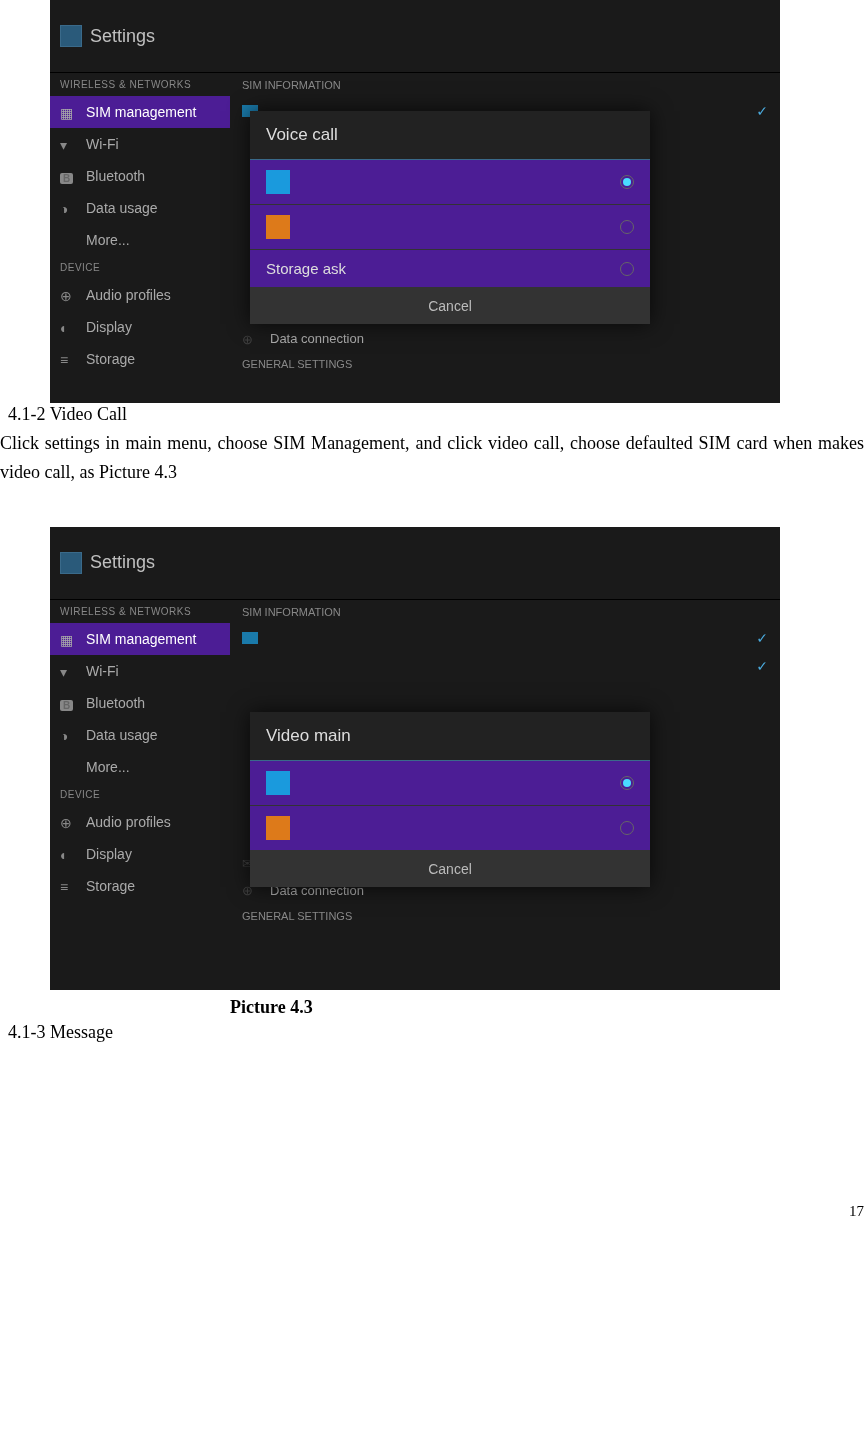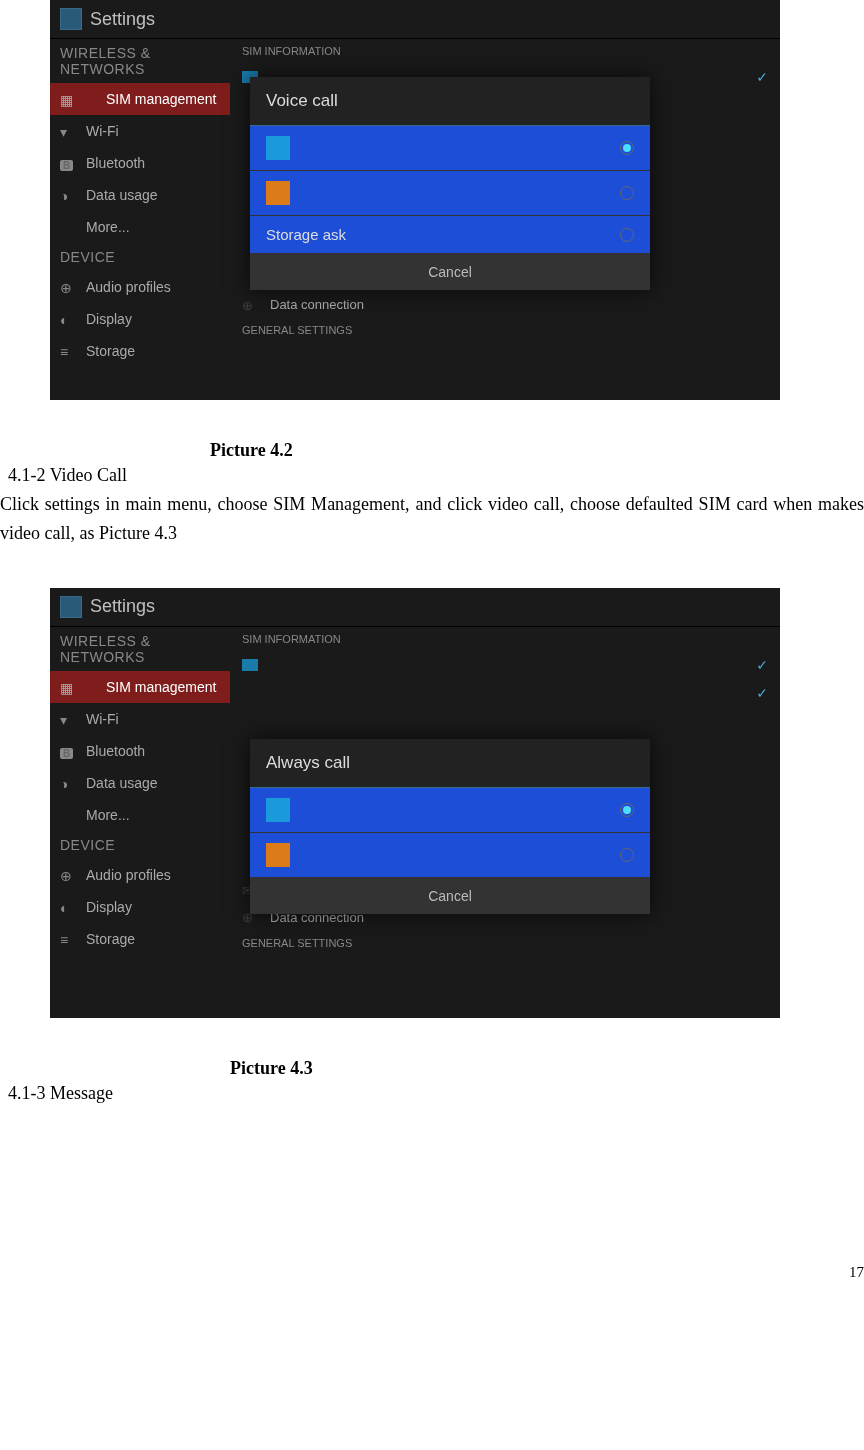--- a/index.html
+++ b/index.html
@@ -1,34 +1,34 @@
 <!DOCTYPE html>
 <html><head>
 <meta charset="utf-8">
 <style>
   * { box-sizing: border-box; margin: 0; padding: 0; }
   body { width: 864px; font-family: "Times New Roman", serif; font-size: 18px; color: #000; background: #fff; }
   .page { padding: 0 0 40px 0; }
   .screenshot { margin: 0 0 0 50px; background: #1a1a1a; color: #b0b0b0; font-family: Arial, sans-serif; font-size: 13px; position: relative; width: 730px; }
-  .ss-header { display: flex; align-items: center; padding: 8px 10px; background: #1a1a1a; border-bottom: 1px solid #000; }
+  .ss-header { display: flex; align-items: center; padding: 25px 10px; background: #1a1a1a; border-bottom: 1px solid #000; }
   .ss-title { font-size: 18px; color: #c0c0c0; margin-left: 8px; }
   .ss-icon-box { width: 22px; height: 22px; background: #2a5a7a; border: 1px solid #3a6a8a; display: inline-block; }
   .ss-body { display: flex; height: 330px; position: relative; }
   .ss-sidebar { width: 180px; background: #1a1a1a; }
-  .ss-section-label { font-size: 14px; color: #888; padding: 6px 10px; letter-spacing: 0.5px; }
+  .ss-section-label { font-size: 10px; color: #888; padding: 6px 10px; letter-spacing: 0.5px; }
   .ss-item { display: flex; align-items: center; padding: 8px 10px; color: #aaa; font-size: 14px; }
-  .ss-item.active { background: #7f1d1d; color: #fff; gap: 20px; }
+  .ss-item.active { background: #4c1d95; color: #fff; }
   .ss-item .icn { width: 16px; height: 14px; margin-right: 10px; display: inline-block; }
   .ss-main { flex: 1; background: #1a1a1a; position: relative; }
   .ss-main-label { font-size: 11px; color: #888; padding: 6px 12px; }
   .ss-main-row { display: flex; align-items: center; padding: 6px 12px; color: #aaa; }
   .ss-main-row .sq { width: 16px; height: 12px; background: #1a7aaa; margin-right: 8px; }
   .ss-check { margin-left: auto; color: #4aaadd; font-size: 14px; }
   .ss-main-icn { width: 16px; height: 14px; margin-right: 12px; display: inline-block; opacity: 0.5; }
-  .dialog { position: absolute; top: 38px; left: 200px; width: 400px; background: #1d4ed8; box-shadow: 0 0 20px rgba(0,0,0,0.7); z-index: 10; }
+  .dialog { position: absolute; top: 38px; left: 200px; width: 400px; background: #4c1d95; box-shadow: 0 0 20px rgba(0,0,0,0.7); z-index: 10; }
   .dialog2 { top: 112px; }
   .dialog-title { background: #222; color: #ddd; font-size: 17px; padding: 14px 16px; border-bottom: 1px solid #3a6a8a; }
   .dialog-row { display: flex; align-items: center; padding: 10px 16px; border-bottom: 1px solid #333; }
   .dialog-row .sim { width: 24px; height: 24px; margin-right: 12px; }
   .sim.blue { background: #1a9add; }
   .sim.orange { background: #dd7a1a; }
   .dialog-row .radio { margin-left: auto; width: 14px; height: 14px; border: 1px solid #666; border-radius: 50%; position: relative; }
   .dialog-row .radio.on::after { content:""; position:absolute; top:2px; left:2px; width:8px; height:8px; border-radius:50%; background:#4addff; }
   .dialog-text { color: #ddd; font-size: 15px; }
   .dialog-cancel { text-align: center; padding: 10px; background: #333; color: #bbb; font-size: 14px; }
@@ -119,21 +119,20 @@
           </div>
         <div class="dialog-row">
             <span class="dialog-text">Storage ask</span>
             <span class="radio"></span>
           </div>
         <div class="dialog-cancel">Cancel</div>
       </div>
     </div>
   </div>
 
-  <div class="caption">Picture 4.2</div>
   <div class="para-heading">4.1-2 Video Call</div>
   <div class="para">Click settings in main menu, choose SIM Management, and click video call, choose defaulted SIM card when makes video call, as Picture 4.3</div>
 
   <div style="height:40px;"></div>
 
   <div class="screenshot" style="height:430px;">
     <div class="ss-header">
       <span class="ss-icon-box"></span>
       <span class="ss-title">Settings</span>
     </div>
@@ -189,21 +188,21 @@
             <span>Messaging</span>
           </div>
         <div class="ss-main-row">
             <span class="ss-main-icn icn-globe"></span>
             <span>Data connection</span>
           </div>
         <div class="ss-main-label">GENERAL SETTINGS</div>
       </div>
 
       <div class="dialog dialog2">
-        <div class="dialog-title">Always call</div>
+        <div class="dialog-title">Video main</div>
         <div class="dialog-row">
             <span class="sim blue"></span>
             <span class="radio on"></span>
           </div>
         <div class="dialog-row">
             <span class="sim orange"></span>
             <span class="radio"></span>
           </div>
         <div class="dialog-cancel">Cancel</div>
       </div>

